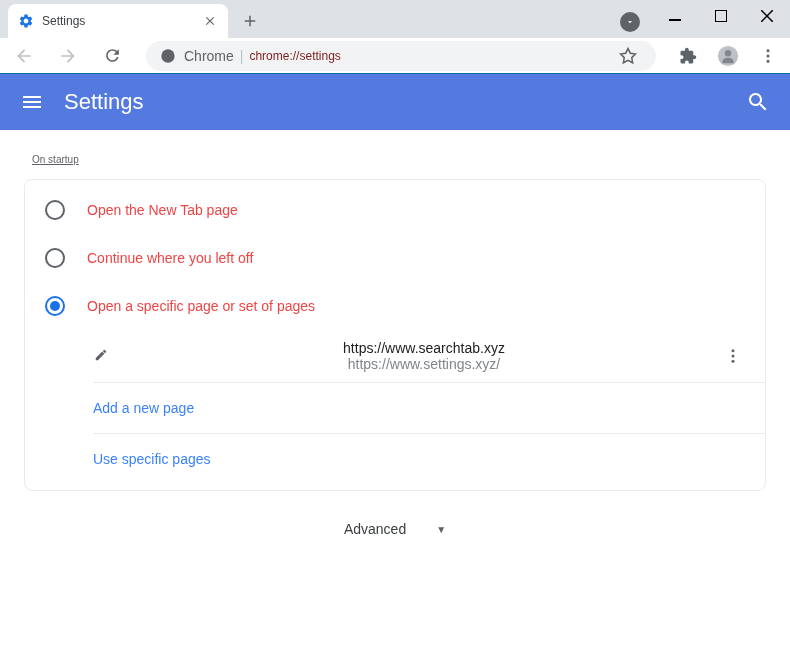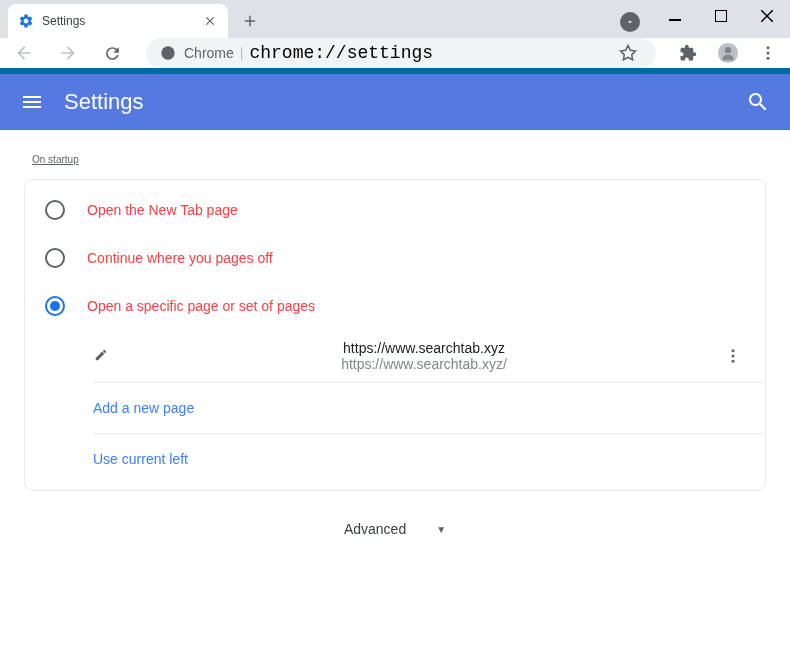--- a/index.html
+++ b/index.html
@@ -15,28 +15,28 @@
   .tab { background: #fff; height: 34px; display: flex; align-items: center; padding: 0 10px; border-radius: 8px 8px 0 0; min-width: 220px; position: relative; }
   .tab-icon { width: 16px; height: 16px; margin-right: 8px; }
   .tab-title { font-size: 12px; color: #3c4043; flex: 1; }
   .tab-close { width: 16px; height: 16px; display: flex; align-items: center; justify-content: center; cursor: pointer; color: #5f6368; }
   .new-tab-btn { width: 28px; height: 28px; display: flex; align-items: center; justify-content: center; margin-left: 8px; margin-bottom: 3px; color: #5f6368; cursor: pointer; }
   .tab-strip-spacer { flex: 1; }
   .profile-indicator { width: 20px; height: 20px; border-radius: 50%; background: #5f6368; margin-right: 150px; margin-bottom: 6px; display: flex; align-items: center; justify-content: center; }
   .profile-indicator svg { width: 10px; height: 10px; fill: #fff; }
   
   
-  .toolbar { height: 36px; background: #fff; display: flex; align-items: center; padding: 0 8px; gap: 12px; border-bottom: 6px solid #0369a1; }
+  .toolbar { height: 36px; background: #fff; display: flex; align-items: center; padding: 0 8px; gap: 12px; border-bottom: 1px solid #0369a1; }
   .nav-btn { width: 32px; height: 32px; display: flex; align-items: center; justify-content: center; border-radius: 50%; cursor: pointer; color: #5f6368; }
   .nav-btn.disabled { color: #bdc1c6; cursor: default; }
   .omnibox { flex: 1; height: 30px; background: #f1f3f4; border-radius: 15px; display: flex; align-items: center; padding: 0 14px; margin: 0 6px; }
   .omnibox-icon { width: 16px; height: 16px; margin-right: 8px; color: #5f6368; }
   .omnibox-chip { font-size: 14px; color: #5f6368; }
   .omnibox-divider { color: #bdc1c6; margin: 0 6px; font-size: 14px; }
-  .omnibox-url { font-size: 18px; color: #000000; font-family: Liberation Mono, monospace; }
+  .omnibox-url { font-size: 12px; color: #7f1d1d; }
   .omnibox-spacer { flex: 1; }
   .toolbar-icon { width: 28px; height: 28px; display: flex; align-items: center; justify-content: center; cursor: pointer; color: #5f6368; }
   
   
   .settings-header { height: 56px; background: #5479df; display: flex; align-items: center; padding: 0 20px; color: #fff; }
   .menu-btn { width: 24px; height: 24px; margin-right: 20px; cursor: pointer; }
   .settings-title { font-size: 22px; font-weight: 400; flex: 1; }
   .search-btn { width: 24px; height: 24px; cursor: pointer; }
   
   
@@ -191,53 +191,53 @@
   <div class="content">
     <div class="section-title">On startup</div>
 
     <div class="card">
       <div class="radio-row">
         <div class="radio"></div>
         <span class="radio-label">Open the New Tab page</span>
       </div>
       <div class="radio-row">
         <div class="radio"></div>
-        <span class="radio-label">Continue where you pages off</span>
+        <span class="radio-label">Continue where you left off</span>
       </div>
       <div class="radio-row">
         <div class="radio checked"></div>
         <span class="radio-label">Open a specific page or set of pages</span>
       </div>
 
       <div class="page-entry">
         <span class="page-favicon">
           <svg viewBox="0 0 24 24" width="14" height="14" fill="currentColor">
               <path d="M3 17.25V21h3.75L17.81 9.94l-3.75-3.75L3 17.25zM20.71 7.04c.39-.39.39-1.02 0-1.41l-2.34-2.34c-.39-.39-1.02-.39-1.41 0l-1.83 1.83 3.75 3.75 1.83-1.83z"></path>
             </svg>
         </span>
         <div class="page-info">
           <div class="page-title">https://www.searchtab.xyz</div>
-          <div class="page-url">https://www.searchtab.xyz/</div>
+          <div class="page-url">https://www.settings.xyz/</div>
         </div>
         <span class="page-menu">
           <svg viewBox="0 0 24 24" width="18" height="18" fill="currentColor">
               <circle cx="12" cy="5" r="2"></circle>
               <circle cx="12" cy="12" r="2"></circle>
               <circle cx="12" cy="19" r="2"></circle>
             </svg>
         </span>
       </div>
 
       <div class="entry-divider"></div>
       <div class="link-row">
         <span class="link-text">Add a new page</span>
       </div>
       <div class="entry-divider"></div>
       <div class="link-row">
-        <span class="link-text">Use current left</span>
+        <span class="link-text">Use specific pages</span>
       </div>
     </div>
 
     <div class="advanced-row">
       <span class="advanced-label">Advanced</span>
       <span class="advanced-arrow">▼</span>
     </div>
   </div>
 </div>
 

